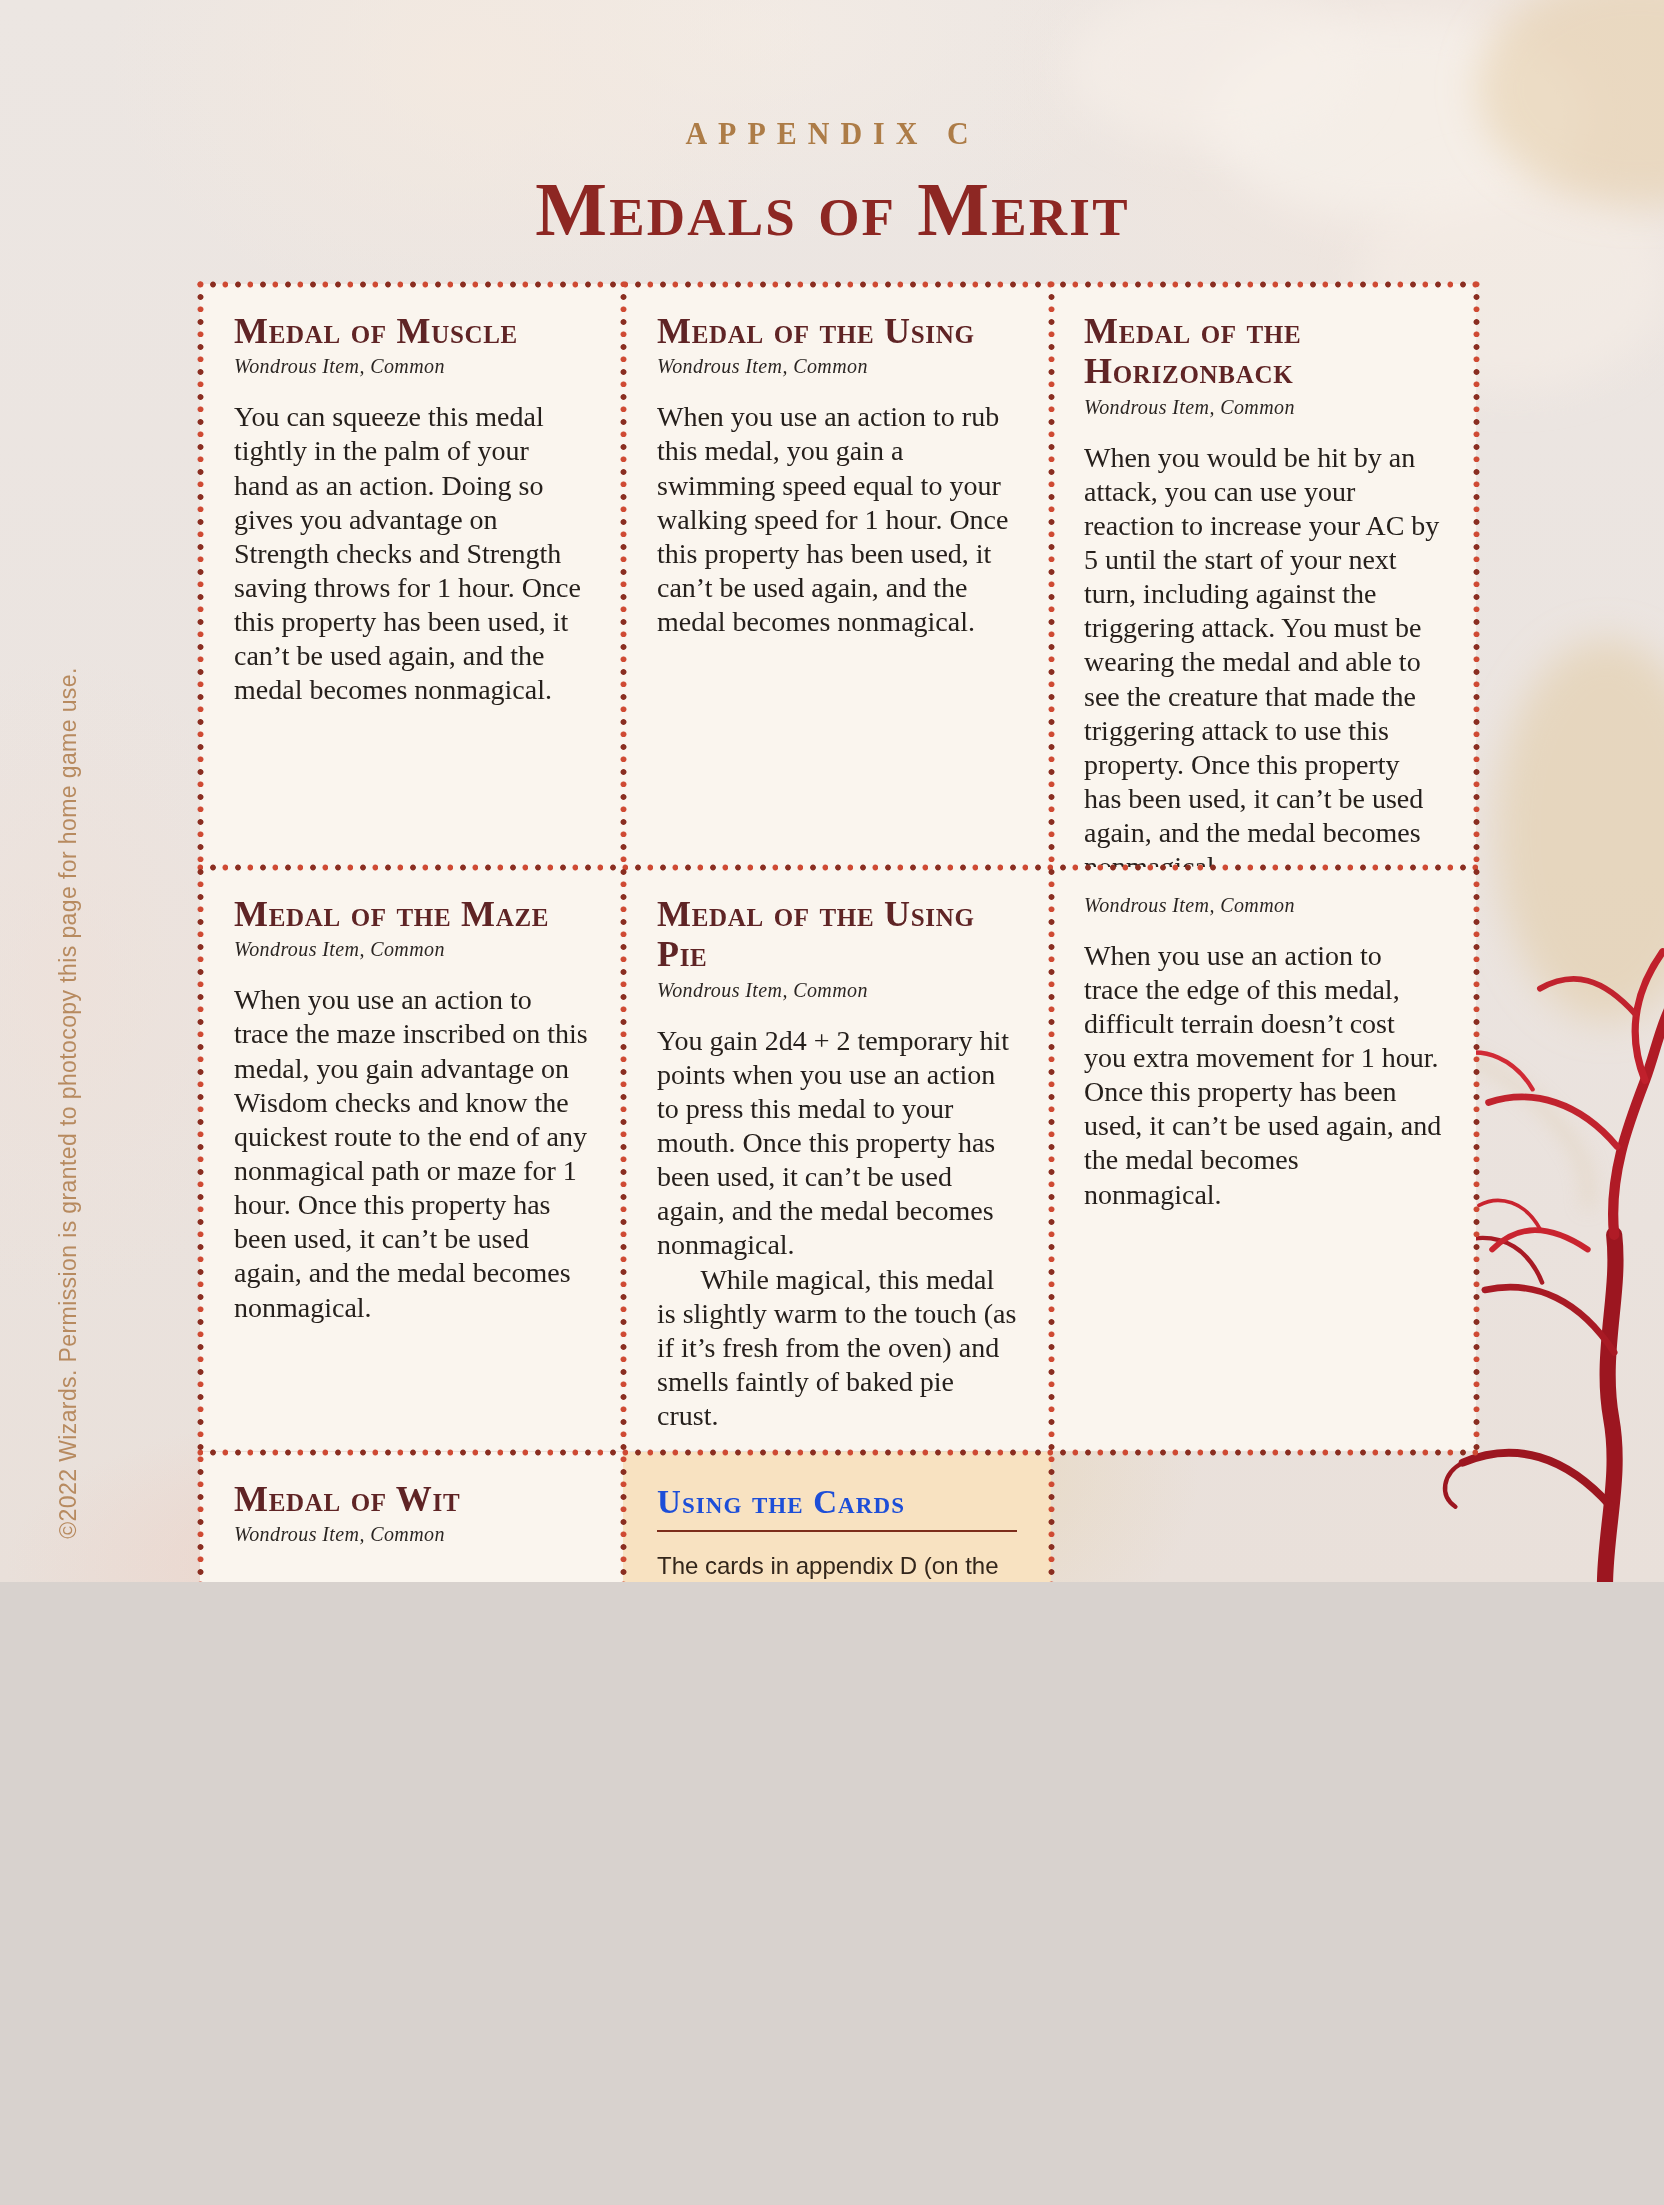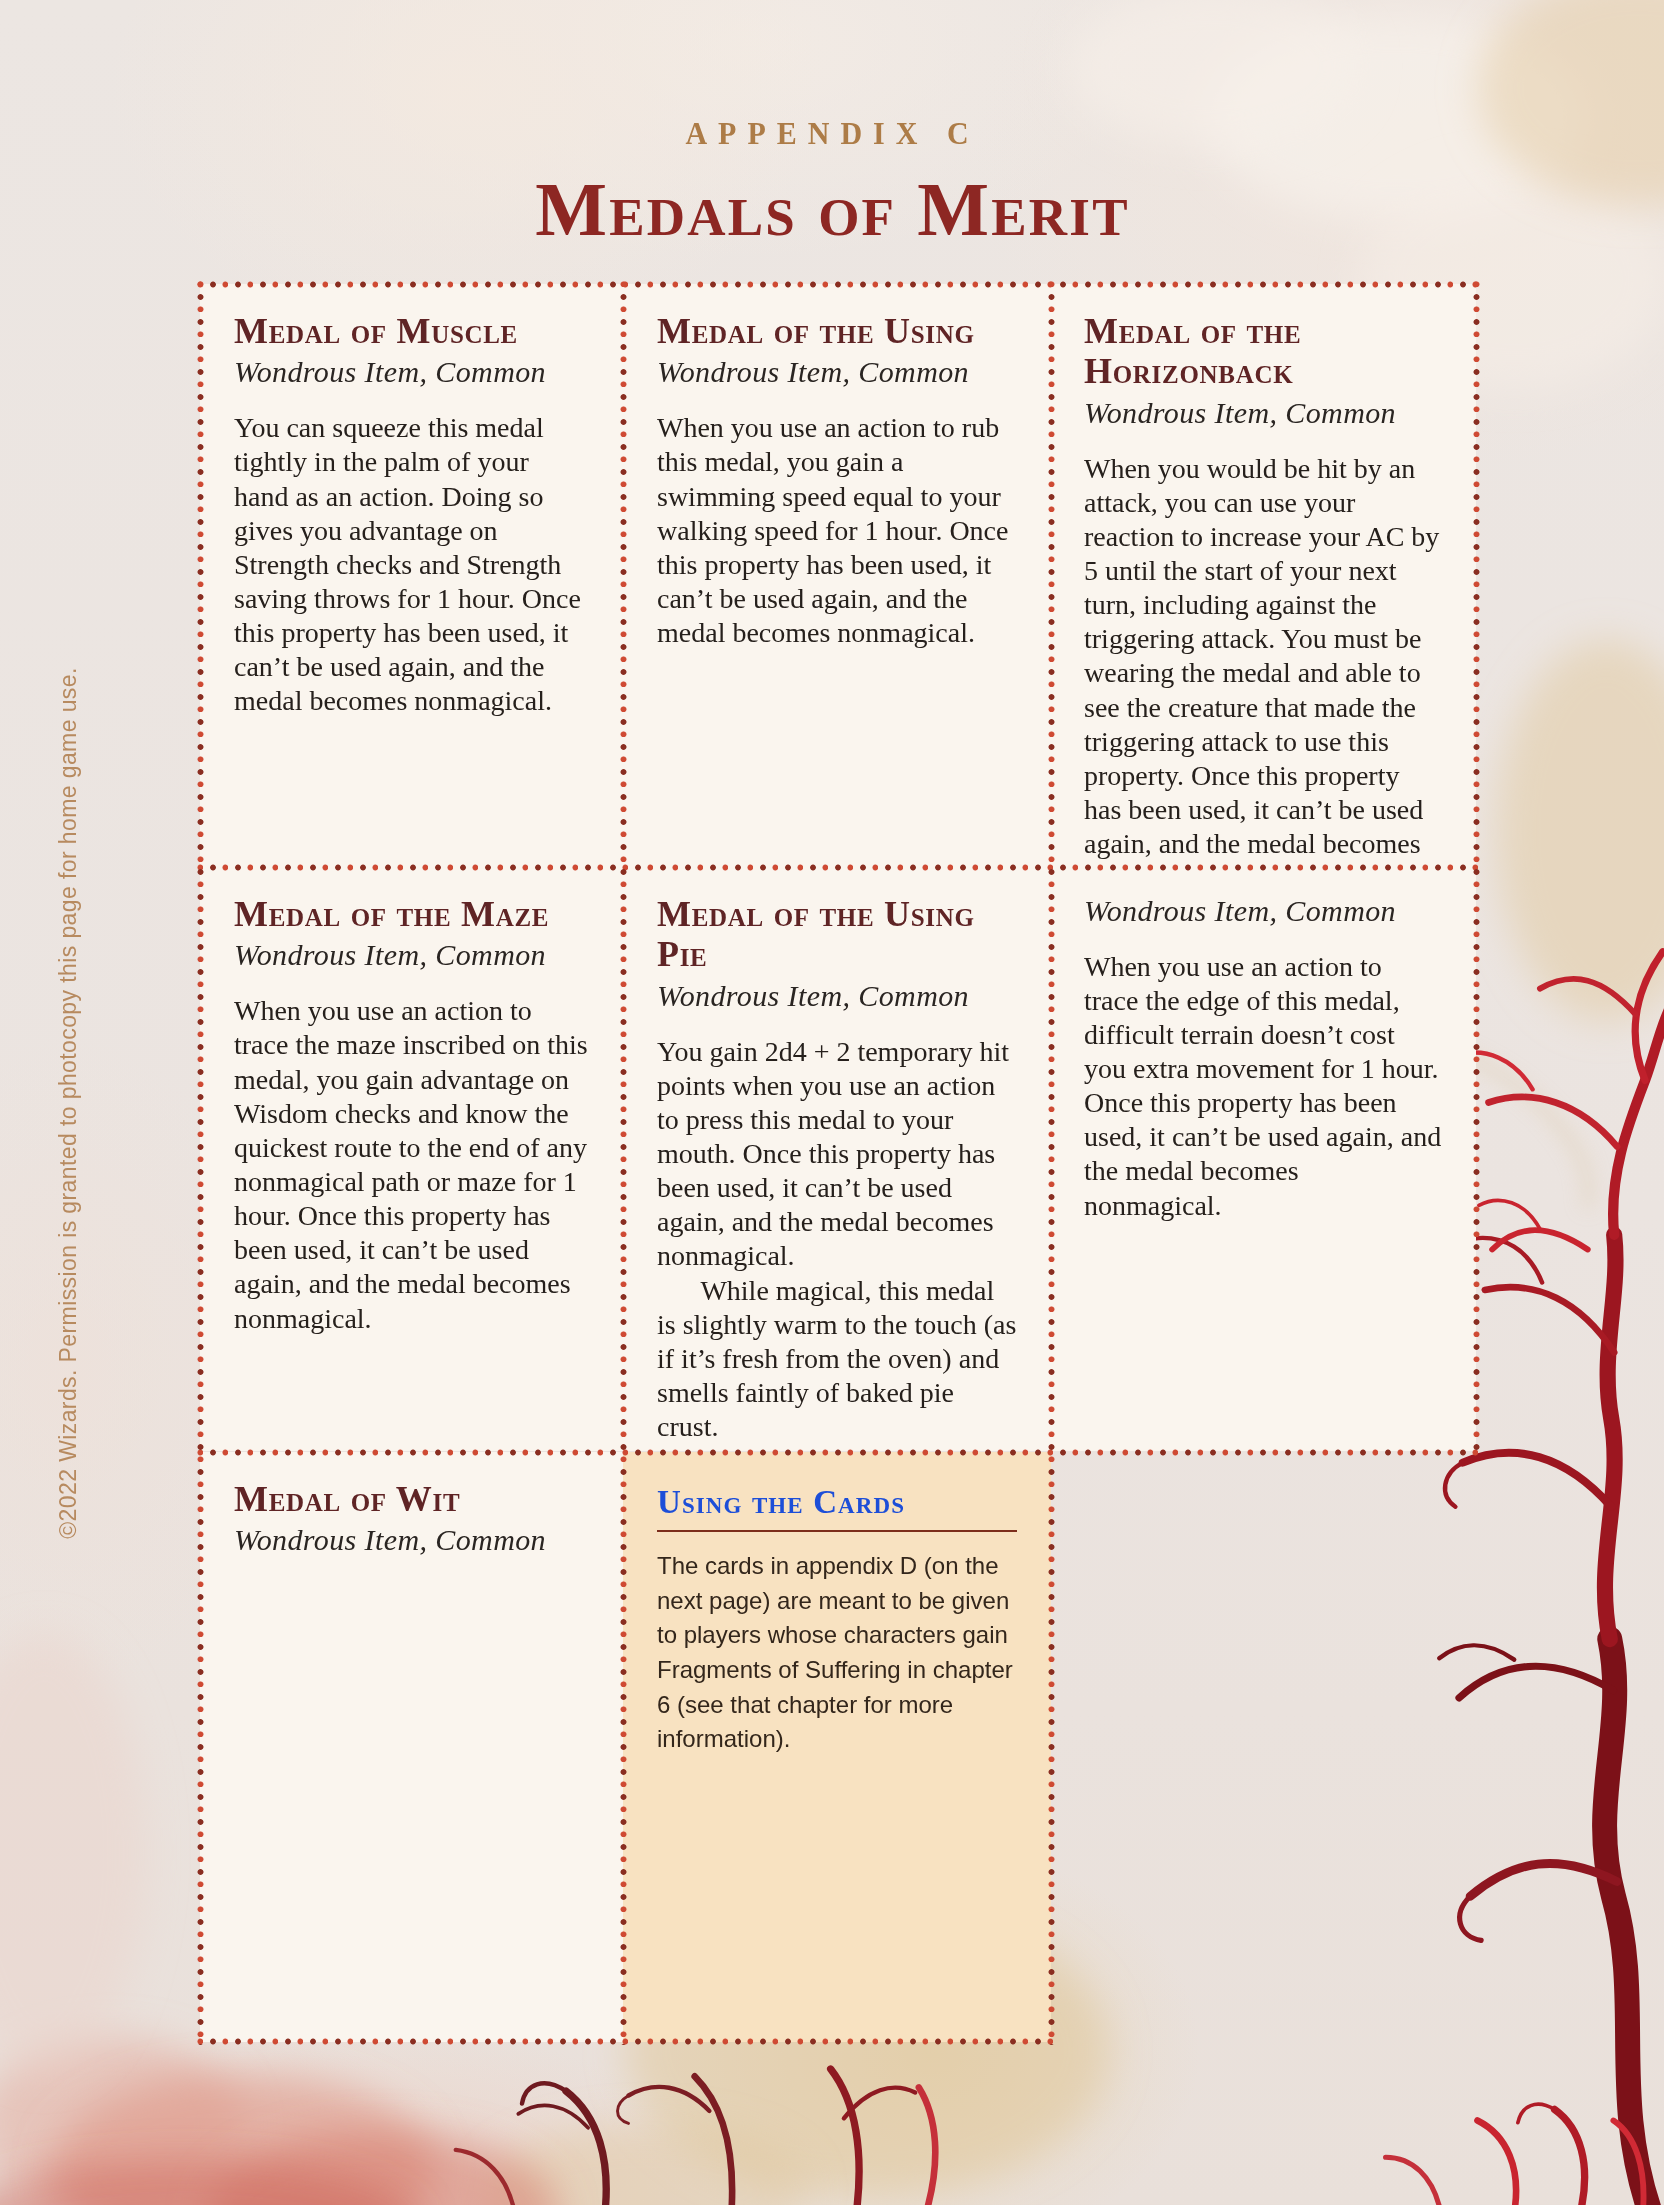--- a/index.html
+++ b/index.html
@@ -9,21 +9,21 @@
     --sidebar-bg:#f8e2c1;
     --title-maroon:#5f2425;
     --page-title-red:#8d2723;
     --eyebrow-tan:#ad7c47;
     --body-ink:#26201c;
   }
   *{margin:0;padding:0;box-sizing:border-box;}
   html,body{background:#d8d2ce;}
   .page{
     position:relative;
-    width:1665px;height:2205px;
+    width:1665px;height:1582px;
     overflow:hidden;
     font-family:"Liberation Serif", serif;
     background:
       radial-gradient(ellipse 515px 368px at 28% 4%, rgba(243,233,224,.95), rgba(243,233,224,0) 70%),
       radial-gradient(ellipse 662px 456px at 86% 7%, rgba(241,229,221,.9), rgba(241,229,221,0) 70%),
       radial-gradient(ellipse 588px 309px at 45% 2%, rgba(244,236,229,.8), rgba(244,236,229,0) 70%),
       radial-gradient(ellipse 309px 470px at 4% 62%, rgba(238,224,216,.6), rgba(238,224,216,0) 70%),
       radial-gradient(ellipse 382px 294px at 56% 93%, rgba(230,209,170,.55), rgba(230,209,170,0) 70%),
       radial-gradient(ellipse 515px 221px at 22% 99%, rgba(238,206,194,.7), rgba(238,206,194,0) 70%),
       linear-gradient(180deg,#ece6e2 0%,#ebe4e0 55%,#e9e0da 100%);
@@ -59,21 +59,21 @@
     color:var(--body-ink);
   }
   .card.sidebar{background:var(--sidebar-bg);padding:32px 34px 0 34px;}
   .card-title{
     font-size:36px;font-weight:700;line-height:1.12;
     font-variant:small-caps;letter-spacing:0.7px;
     color:var(--title-maroon);
     margin-bottom:4.4px;
   }
   .card-sub{
-    font-size:30px;font-style:italic;color:#2a2522;
+    font-size:20px;font-style:italic;color:#2a2522;
     margin-bottom:22px;letter-spacing:0.4px;
   }
   .card-body p{
     font-size:28px;line-height:1.22;text-align:left;
   }
   .card-body p.cont{text-indent:1.55em;}
   .sidebar-title{
     font-size:33px;font-weight:700;font-variant:small-caps;letter-spacing:1.1px;
     color:#1d4ed8;
     padding-bottom:8.8px;margin-bottom:17.6px;

